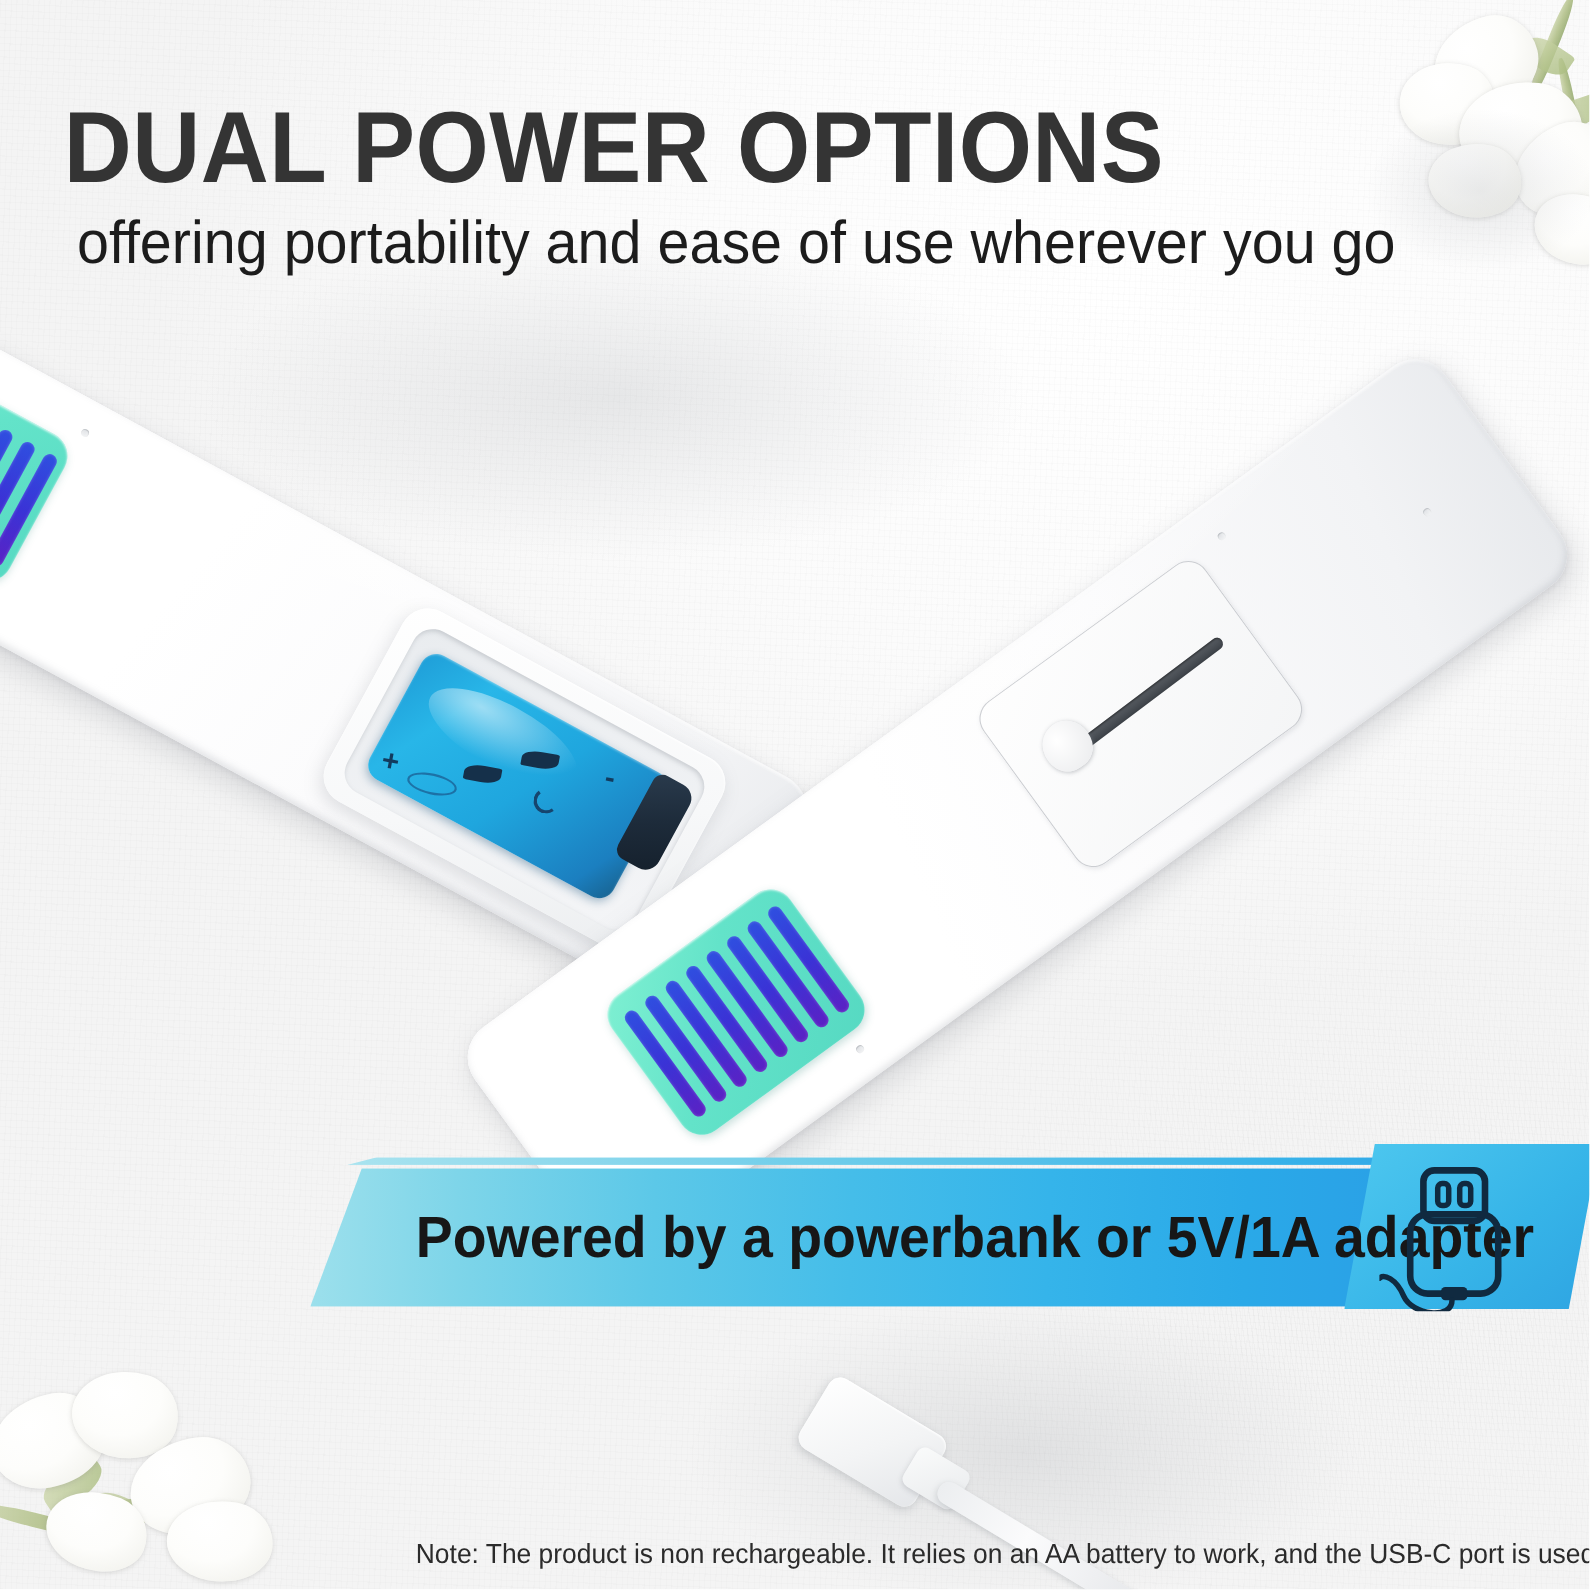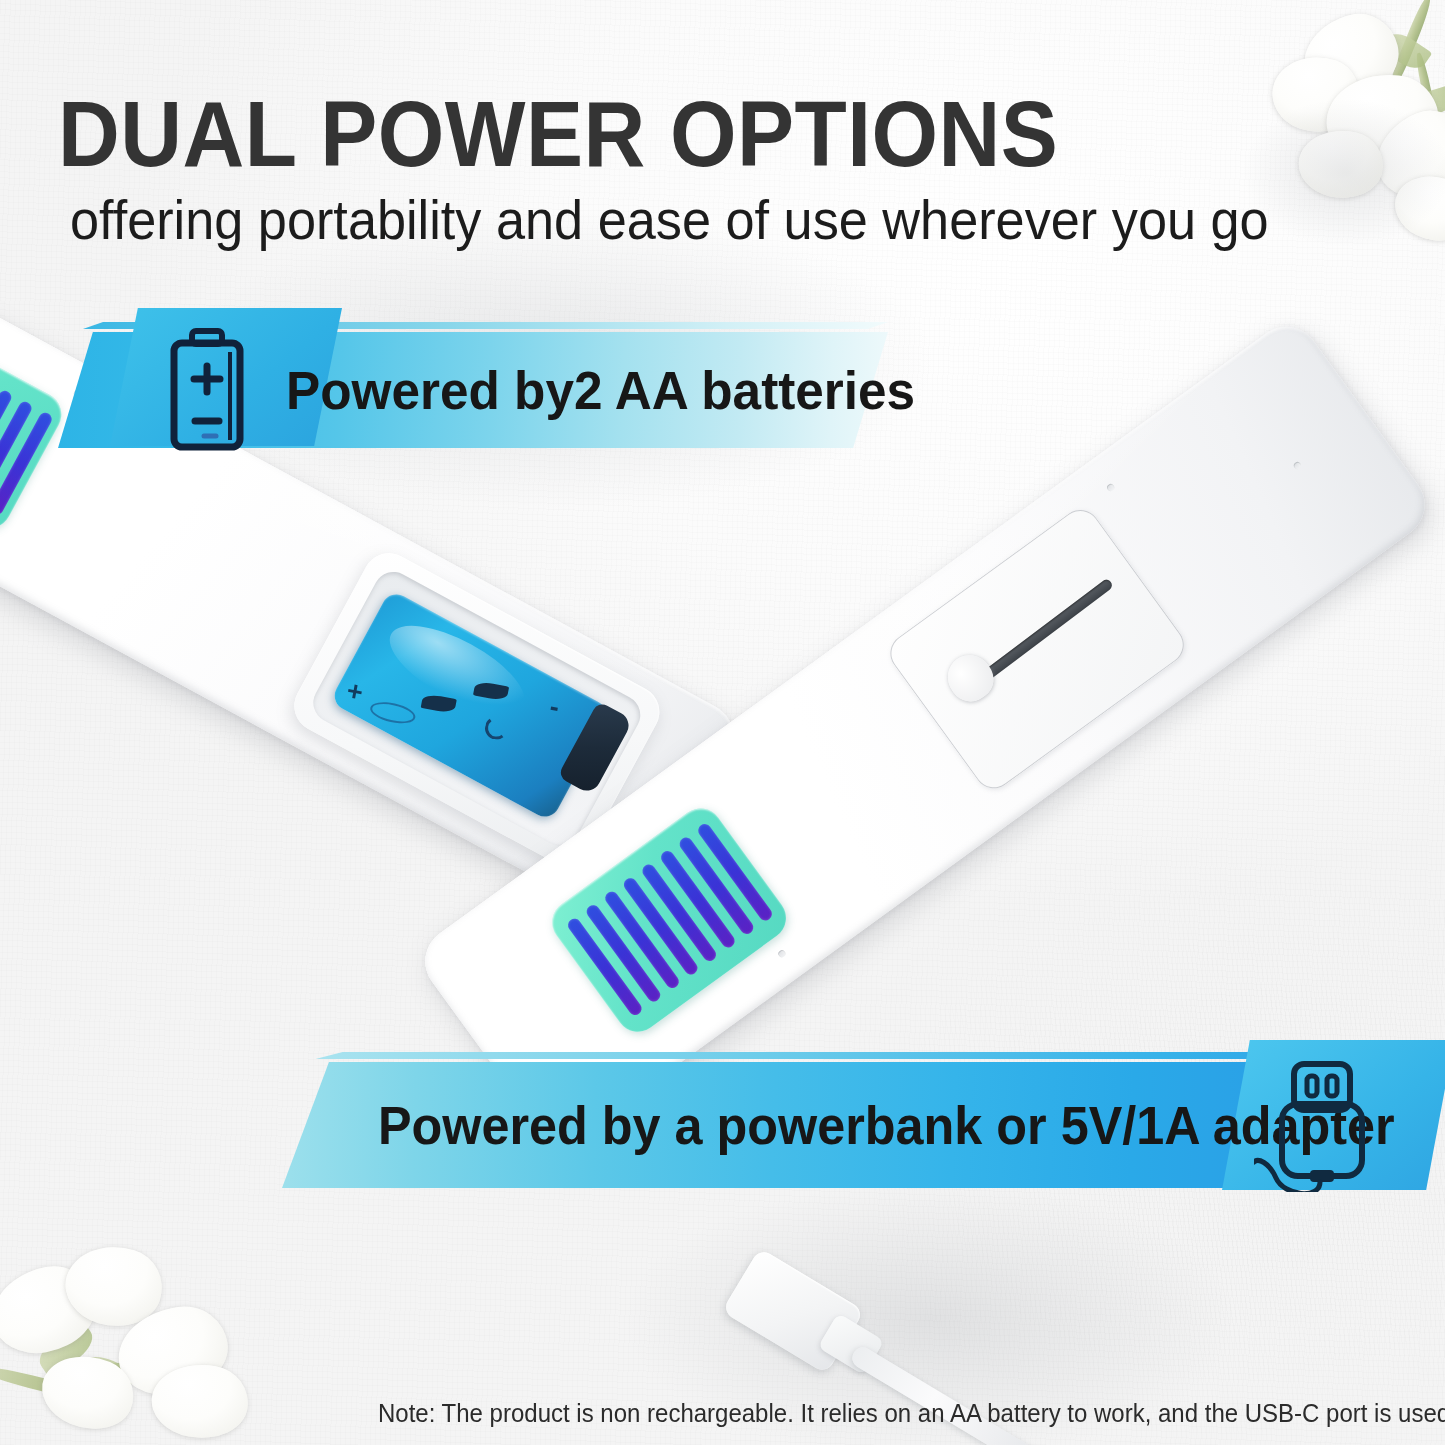--- a/index.html
+++ b/index.html
@@ -406,38 +406,20 @@
     <div class="petal" style="left:10px;  top:30px;  width:104px; height:84px; transform:rotate(-10deg);"></div>
     <div class="petal" style="left:84px;  top:8px;   width:96px;  height:80px; transform:rotate(16deg);"></div>
     <div class="petal" style="left:136px; top:70px;  width:110px; height:86px; transform:rotate(-8deg);"></div>
     <div class="petal" style="left:60px;  top:118px; width:92px;  height:72px; transform:rotate(22deg);"></div>
     <div class="petal" style="left:170px; top:126px; width:96px;  height:74px; transform:rotate(10deg);"></div>
   </div>
 
   <div class="headline">DUAL POWER OPTIONS</div>
   <div class="subhead">offering portability and ease of use wherever you go</div>
 
-  <div class="banner banner-1" style="left:58px; top:332px; width:830px; height:116px;">
-    <div class="banner-shape"></div>
-    <div class="banner-stripe"></div>
-    <div class="banner-tab" style="left:52px; top:-24px; width:232px; height:138px;"></div>
-
-    <span class="icon-battery" style="left:106px; top:-6px; width:92px; height:128px;">
-      <svg width="92" height="128" viewBox="0 0 92 128" fill="none">
-        <rect x="28" y="5" width="30" height="13" rx="4" stroke="#10223b" stroke-width="6"></rect>
-        <rect x="10" y="17" width="66" height="104" rx="8" stroke="#10223b" stroke-width="7" fill="none"></rect>
-        <line x1="66" y1="26" x2="66" y2="114" stroke="#10223b" stroke-width="4"></line>
-        <path d="M43 40 v26 M30 53 h26" stroke="#10223b" stroke-width="7" stroke-linecap="round"></path>
-        <path d="M31 95 h24" stroke="#10223b" stroke-width="7" stroke-linecap="round"></path>
-        <path d="M40 110 h12" stroke="#2f6fb5" stroke-width="5" stroke-linecap="round"></path>
-      </svg>
-    </span>
-
-    <span class="banner-text" style="margin-left:228px;">Powered by2 AA batteries</span>
-  </div>
 
   <div class="banner banner-2" style="left:282px; top:1062px; width:1118px; height:126px;">
     <div class="banner-shape"></div>
     <div class="banner-stripe"></div>
     <div class="banner-tab" style="left:940px; top:-22px; width:232px; height:150px;"></div>
 
     <span class="banner-text" style="margin-left:96px;">Powered by a powerbank or 5V/1A adapter</span>
 
     <span class="icon-usb" style="left:972px; top:-4px; width:150px; height:134px;">
       <svg width="150" height="134" viewBox="0 0 150 134" fill="none">

